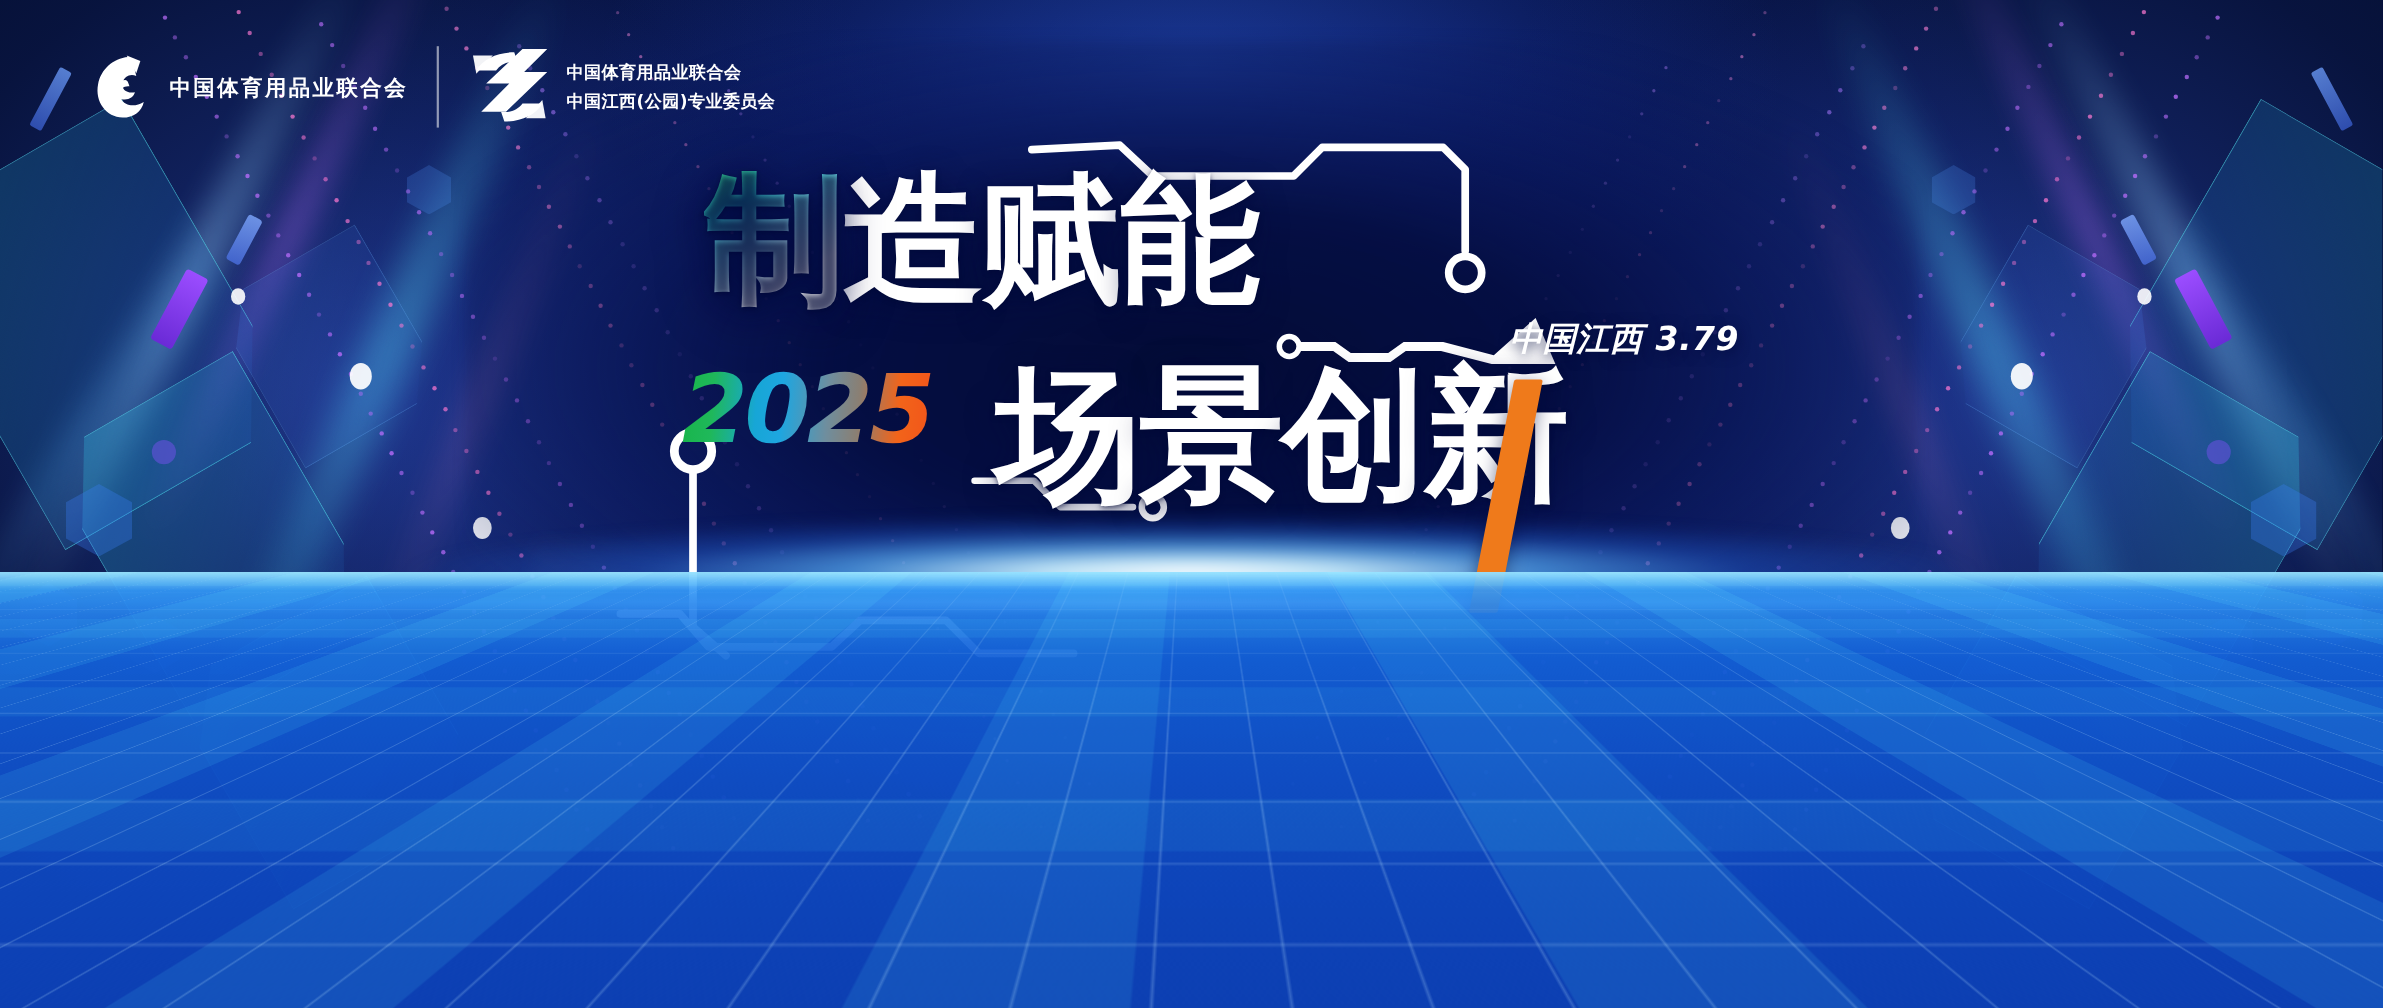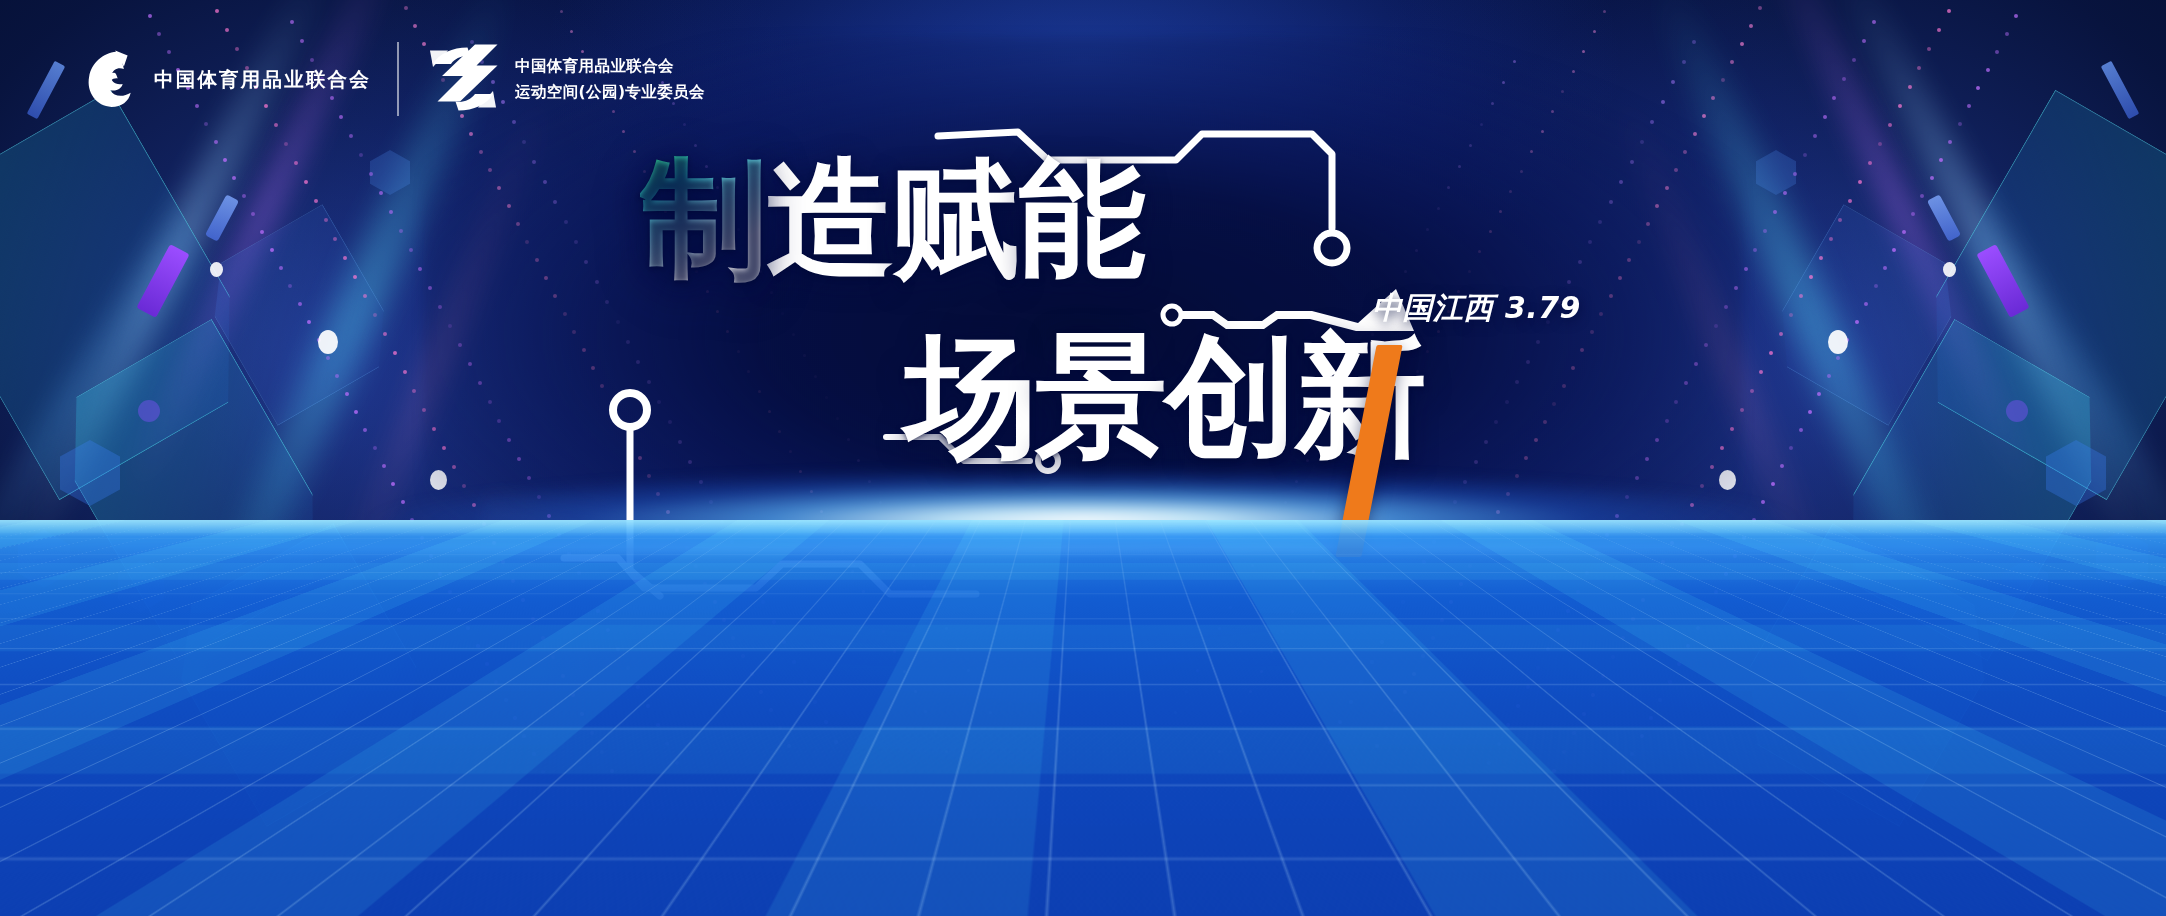--- a/index.html
+++ b/index.html
@@ -919,21 +919,21 @@
     <div class="logo-block">
       <svg class="spc-mark" viewBox="0 0 100 96">
         <path fill="#ffffff" d="M96 2 L66 2 L22 44 L50 44 L16 78 L46 78 L96 30 L68 30 Z"></path>
         <path fill="#ffffff" d="M56 6 C36 6 18 14 10 28 L34 28 C40 20 50 16 60 18 Z"></path>
         <path fill="#ffffff" d="M44 90 C64 90 82 82 90 68 L66 68 C60 76 50 80 40 78 Z"></path>
         <path fill="#ffffff" d="M6 10 L30 10 L10 32 Z" opacity=".95"></path>
         <path fill="#ffffff" d="M94 86 L70 86 L90 64 Z" opacity=".95"></path>
       </svg>
       <div class="spc-text">
         <div class="spc-line">中国体育用品业联合会</div>
-        <div class="spc-line">运动空间(公园)专业委员会</div>
+        <div class="spc-line">中国江西(公园)专业委员会</div>
       </div>
     </div>
 
   </div>
 
   <svg class="deco" style="left:930px;top:108px;width:500px;height:250px;" viewBox="0 0 500 250">
     <g fill="none" stroke="#ffffff" stroke-width="7" stroke-linecap="round" stroke-linejoin="round">
       <path d="M8 28 L88 24 L118 52 L246 52 L272 26 L382 26 L402 46 L402 120"></path>
     </g>
     <circle cx="402" cy="140" r="15" fill="none" stroke="#ffffff" stroke-width="7"></circle>
@@ -975,17 +975,18 @@
 
     <div class="tb cnhead line2">
       <span>场</span>
       <span>景</span>
       <span>创</span>
       <span>新</span>
     </div>
 
     <div class="orange-slash"></div>
 
+    <div class="tb year">2025</div>
     <div class="tb datetext">中国江西 3.79</div>
 
   </div>
 
 </div>
 
 </body></html>

